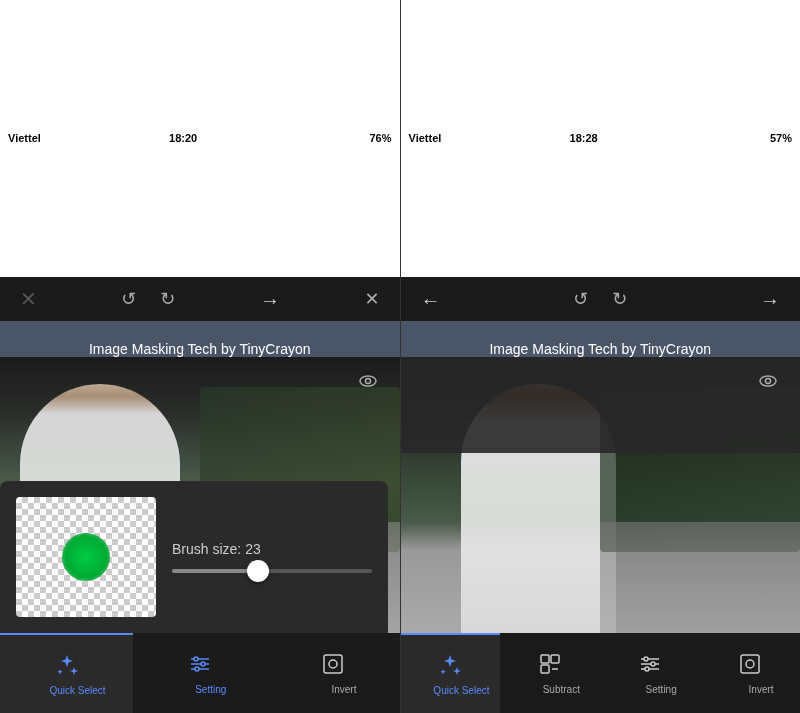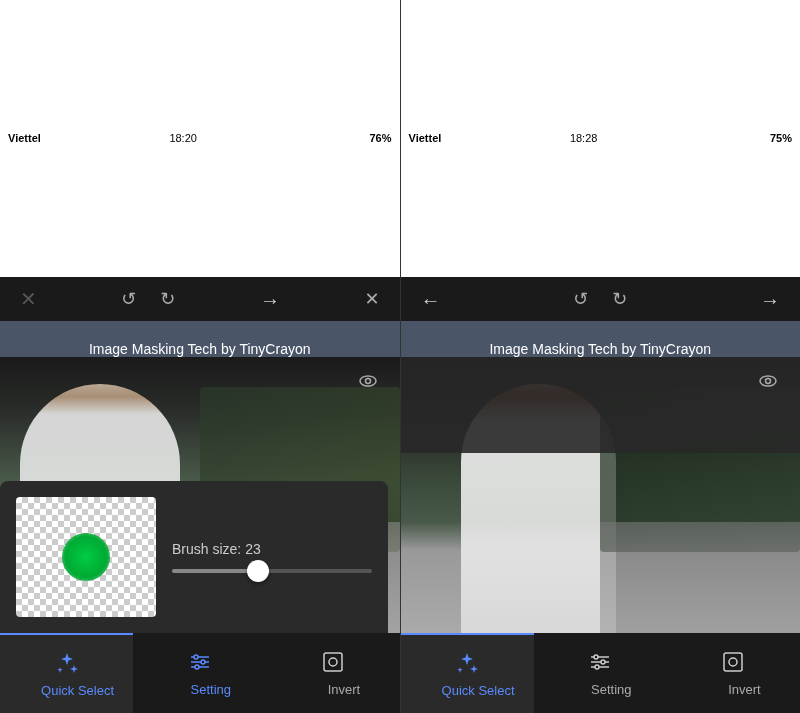--- a/index.html
+++ b/index.html
@@ -28,21 +28,21 @@
       align-items: center;
       gap: 4px;
     }
     .status-bar-right {
       display: flex;
       align-items: center;
       gap: 4px;
       margin-left: 44px;
     }
     .status-bar-center {
-      font-weight: 400;
+      font-weight: 700;
     }
 
     
     .main-container {
       display: flex;
       flex: 1;
       width: 100%;
     }
 
     
@@ -198,21 +198,21 @@
     .tool-icon {
       color: #ccc;
       font-size: 22px;
       line-height: 1;
     }
     .tool-item.active .tool-icon {
       color: #5a8aff;
     }
     .tool-label {
       color: #aaa;
-      font-size: 13px;
+      font-size: 10px;
       white-space: nowrap;
       padding-left: 22px;
     }
     .tool-item.active .tool-label {
       color: #5a8aff;
     }
 
     
     .panel-divider {
       width: 1px;
@@ -420,21 +420,21 @@
   <div class="panel">
 
     <div class="status-bar">
       <div class="status-bar-left">
         <span>Viettel</span>
       </div>
       <div class="status-bar-center">
         <span>18:28</span>
       </div>
       <div class="status-bar-right">
-        <span>75%</span>
+        <span>57%</span>
       </div>
     </div>
 
     <div class="toolbar">
       <button class="toolbar-btn arrow">←</button>
       <div class="toolbar-icons">
         <button class="toolbar-btn">↺</button>
         <button class="toolbar-btn">↻</button>
       </div>
       <button class="toolbar-btn arrow">→</button>
@@ -468,20 +468,31 @@
         <div class="tool-icon">
           <svg width="24" height="24" viewBox="0 0 24 24" fill="none">
             <path d="M12 2l1.5 4.5L18 8l-4.5 1.5L12 14l-1.5-4.5L6 8l4.5-1.5z" fill="#5a8aff"></path>
             <path d="M19 14l1 3 3 1-3 1-1 3-1-3-3-1 3-1z" fill="#5a8aff"></path>
             <path d="M5 16l0.7 2 2 0.7-2 0.7L5 22l-0.7-2.6L2.4 18.7l2-0.7z" fill="#5a8aff"></path>
           </svg>
         </div>
         <span class="tool-label">Quick Select</span>
       </div>
 
+      <div class="tool-item">
+        <div class="tool-icon">
+          <svg width="24" height="24" viewBox="0 0 24 24" fill="none">
+            <rect x="3" y="3" width="8" height="8" rx="1" stroke="#ccc" stroke-width="1.5" fill="none"></rect>
+            <rect x="13" y="3" width="8" height="8" rx="1" stroke="#ccc" stroke-width="1.5" fill="none"></rect>
+            <rect x="3" y="13" width="8" height="8" rx="1" stroke="#ccc" stroke-width="1.5" fill="none"></rect>
+            <line x1="14" y1="17" x2="20" y2="17" stroke="#ccc" stroke-width="1.5"></line>
+          </svg>
+        </div>
+        <span class="tool-label">Subtract</span>
+      </div>
 
       <div class="tool-item">
         <div class="tool-icon">
           <svg width="24" height="24" viewBox="0 0 24 24" fill="none">
             <line x1="3" y1="7" x2="21" y2="7" stroke="#ccc" stroke-width="1.5"></line>
             <line x1="3" y1="12" x2="21" y2="12" stroke="#ccc" stroke-width="1.5"></line>
             <line x1="3" y1="17" x2="21" y2="17" stroke="#ccc" stroke-width="1.5"></line>
             <circle cx="8" cy="7" r="2" fill="#1a1a1a" stroke="#ccc" stroke-width="1.5"></circle>
             <circle cx="15" cy="12" r="2" fill="#1a1a1a" stroke="#ccc" stroke-width="1.5"></circle>
             <circle cx="9" cy="17" r="2" fill="#1a1a1a" stroke="#ccc" stroke-width="1.5"></circle>

